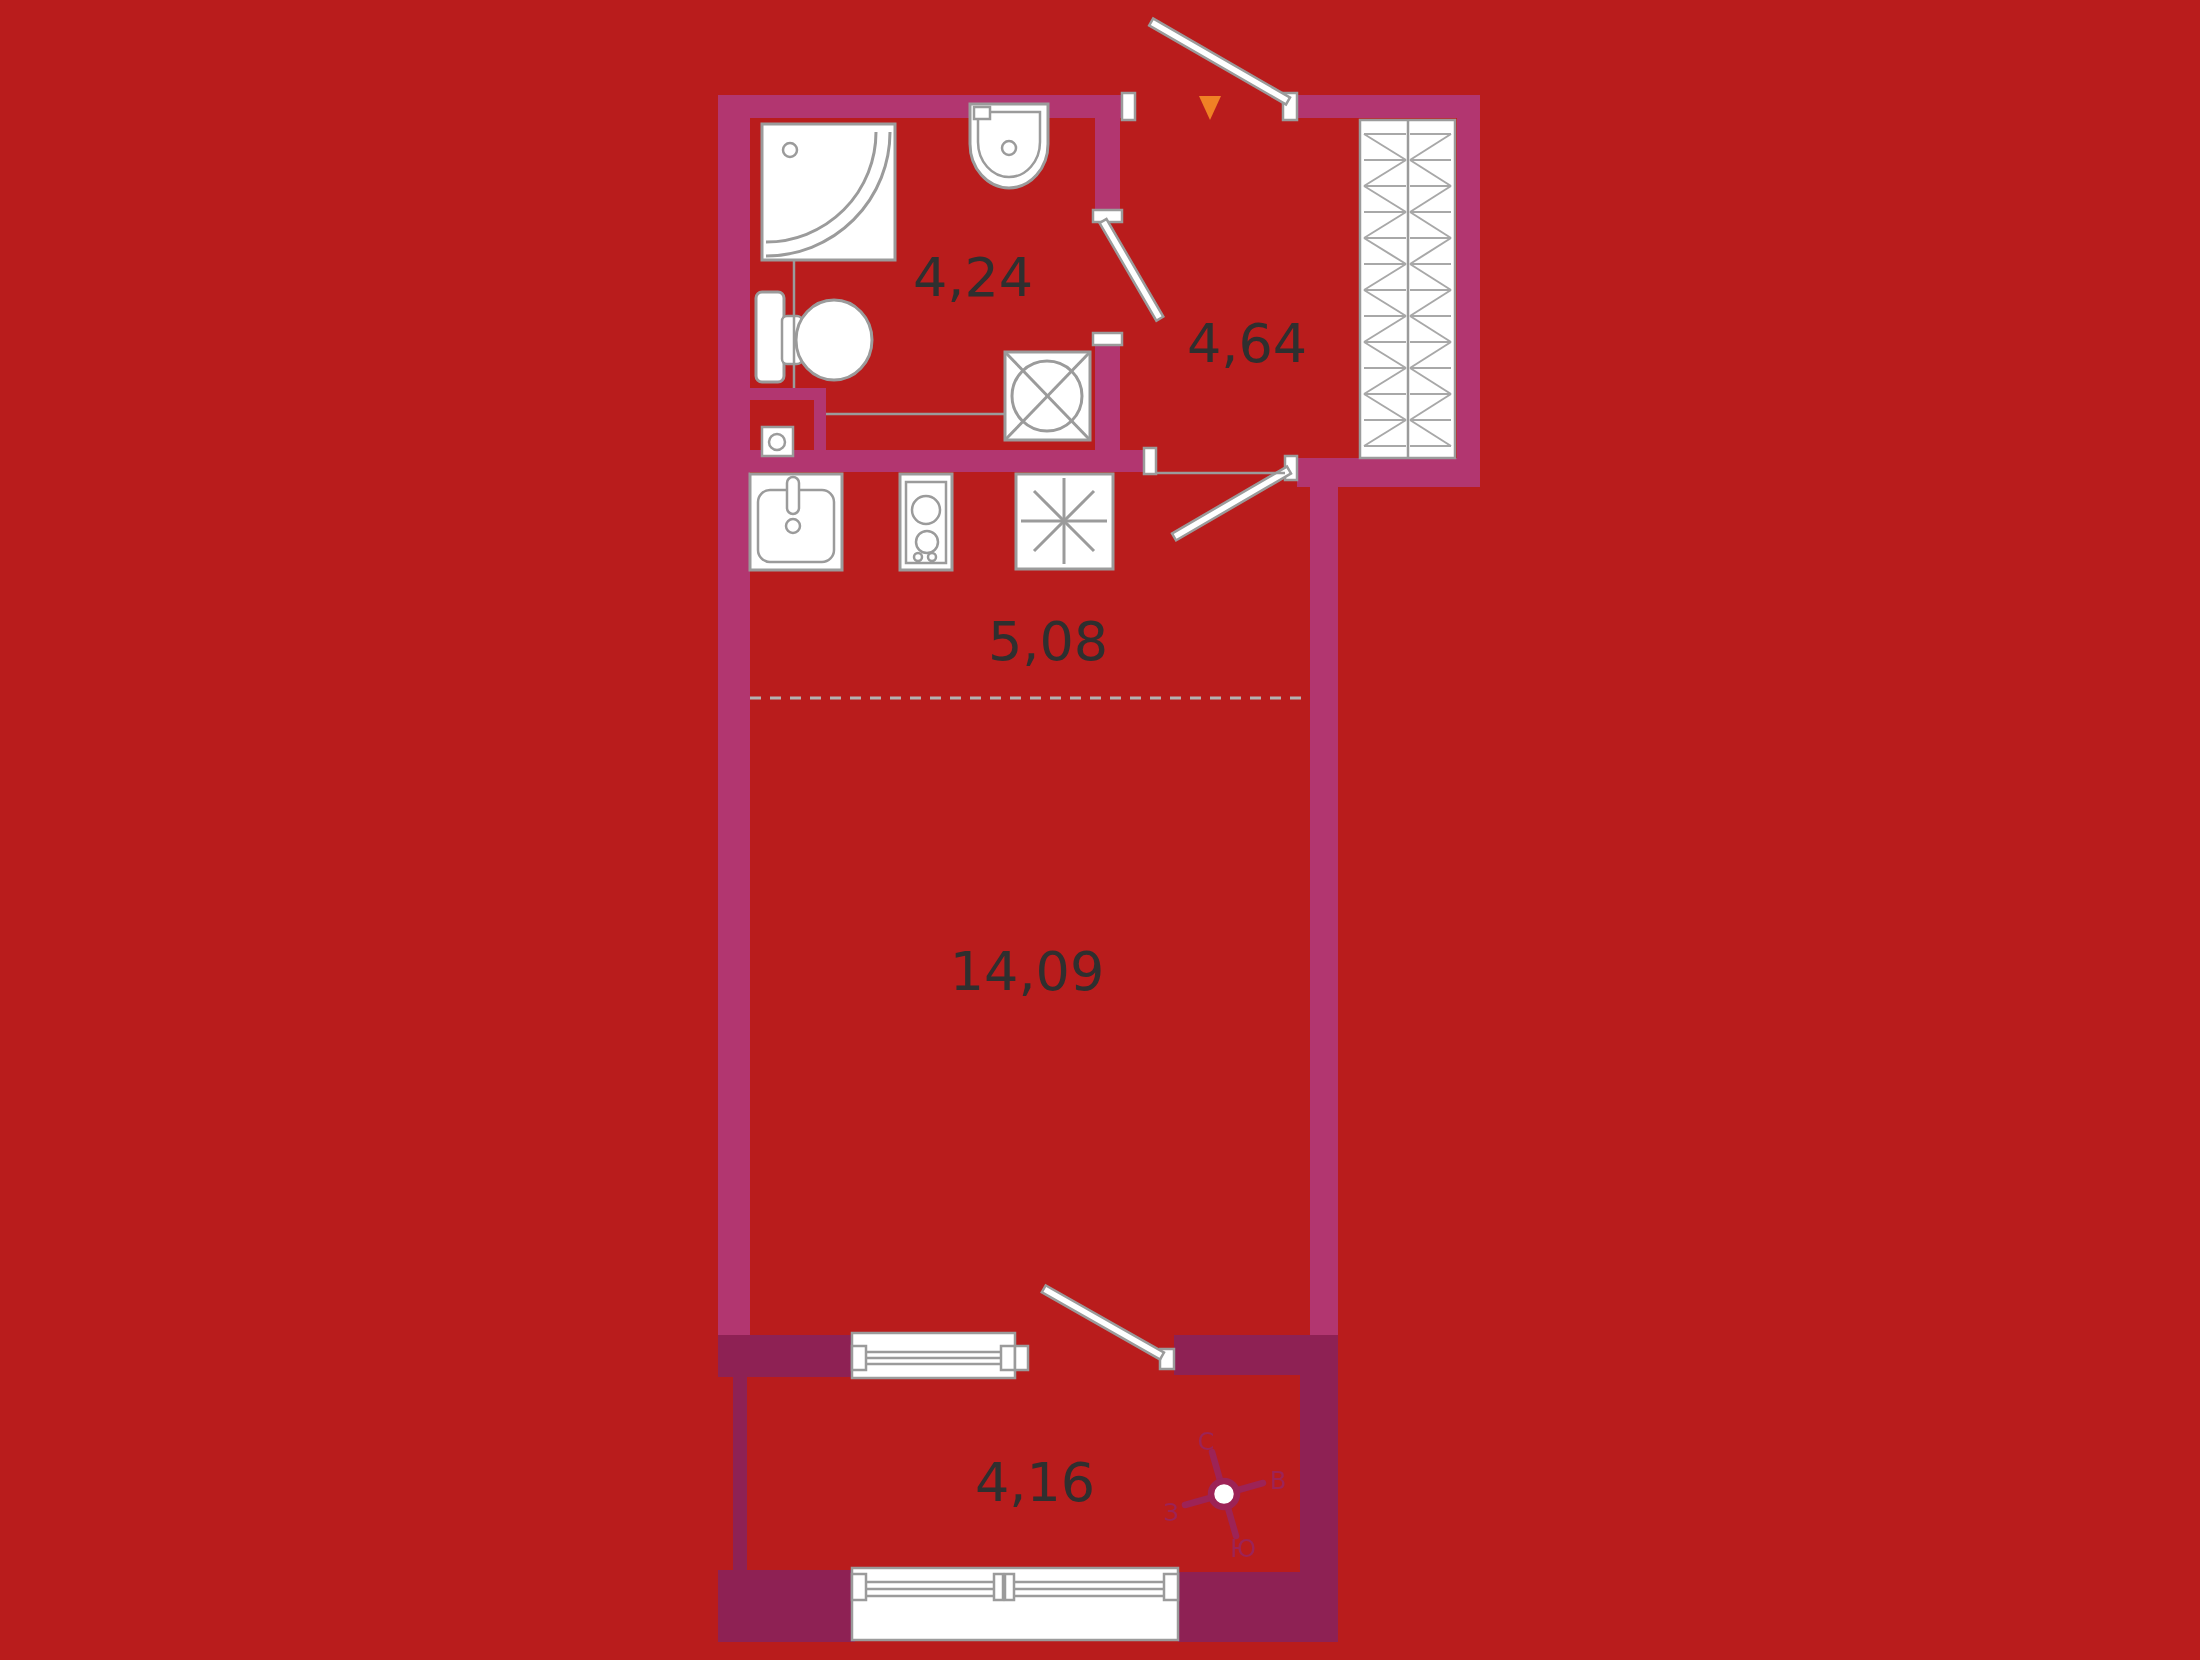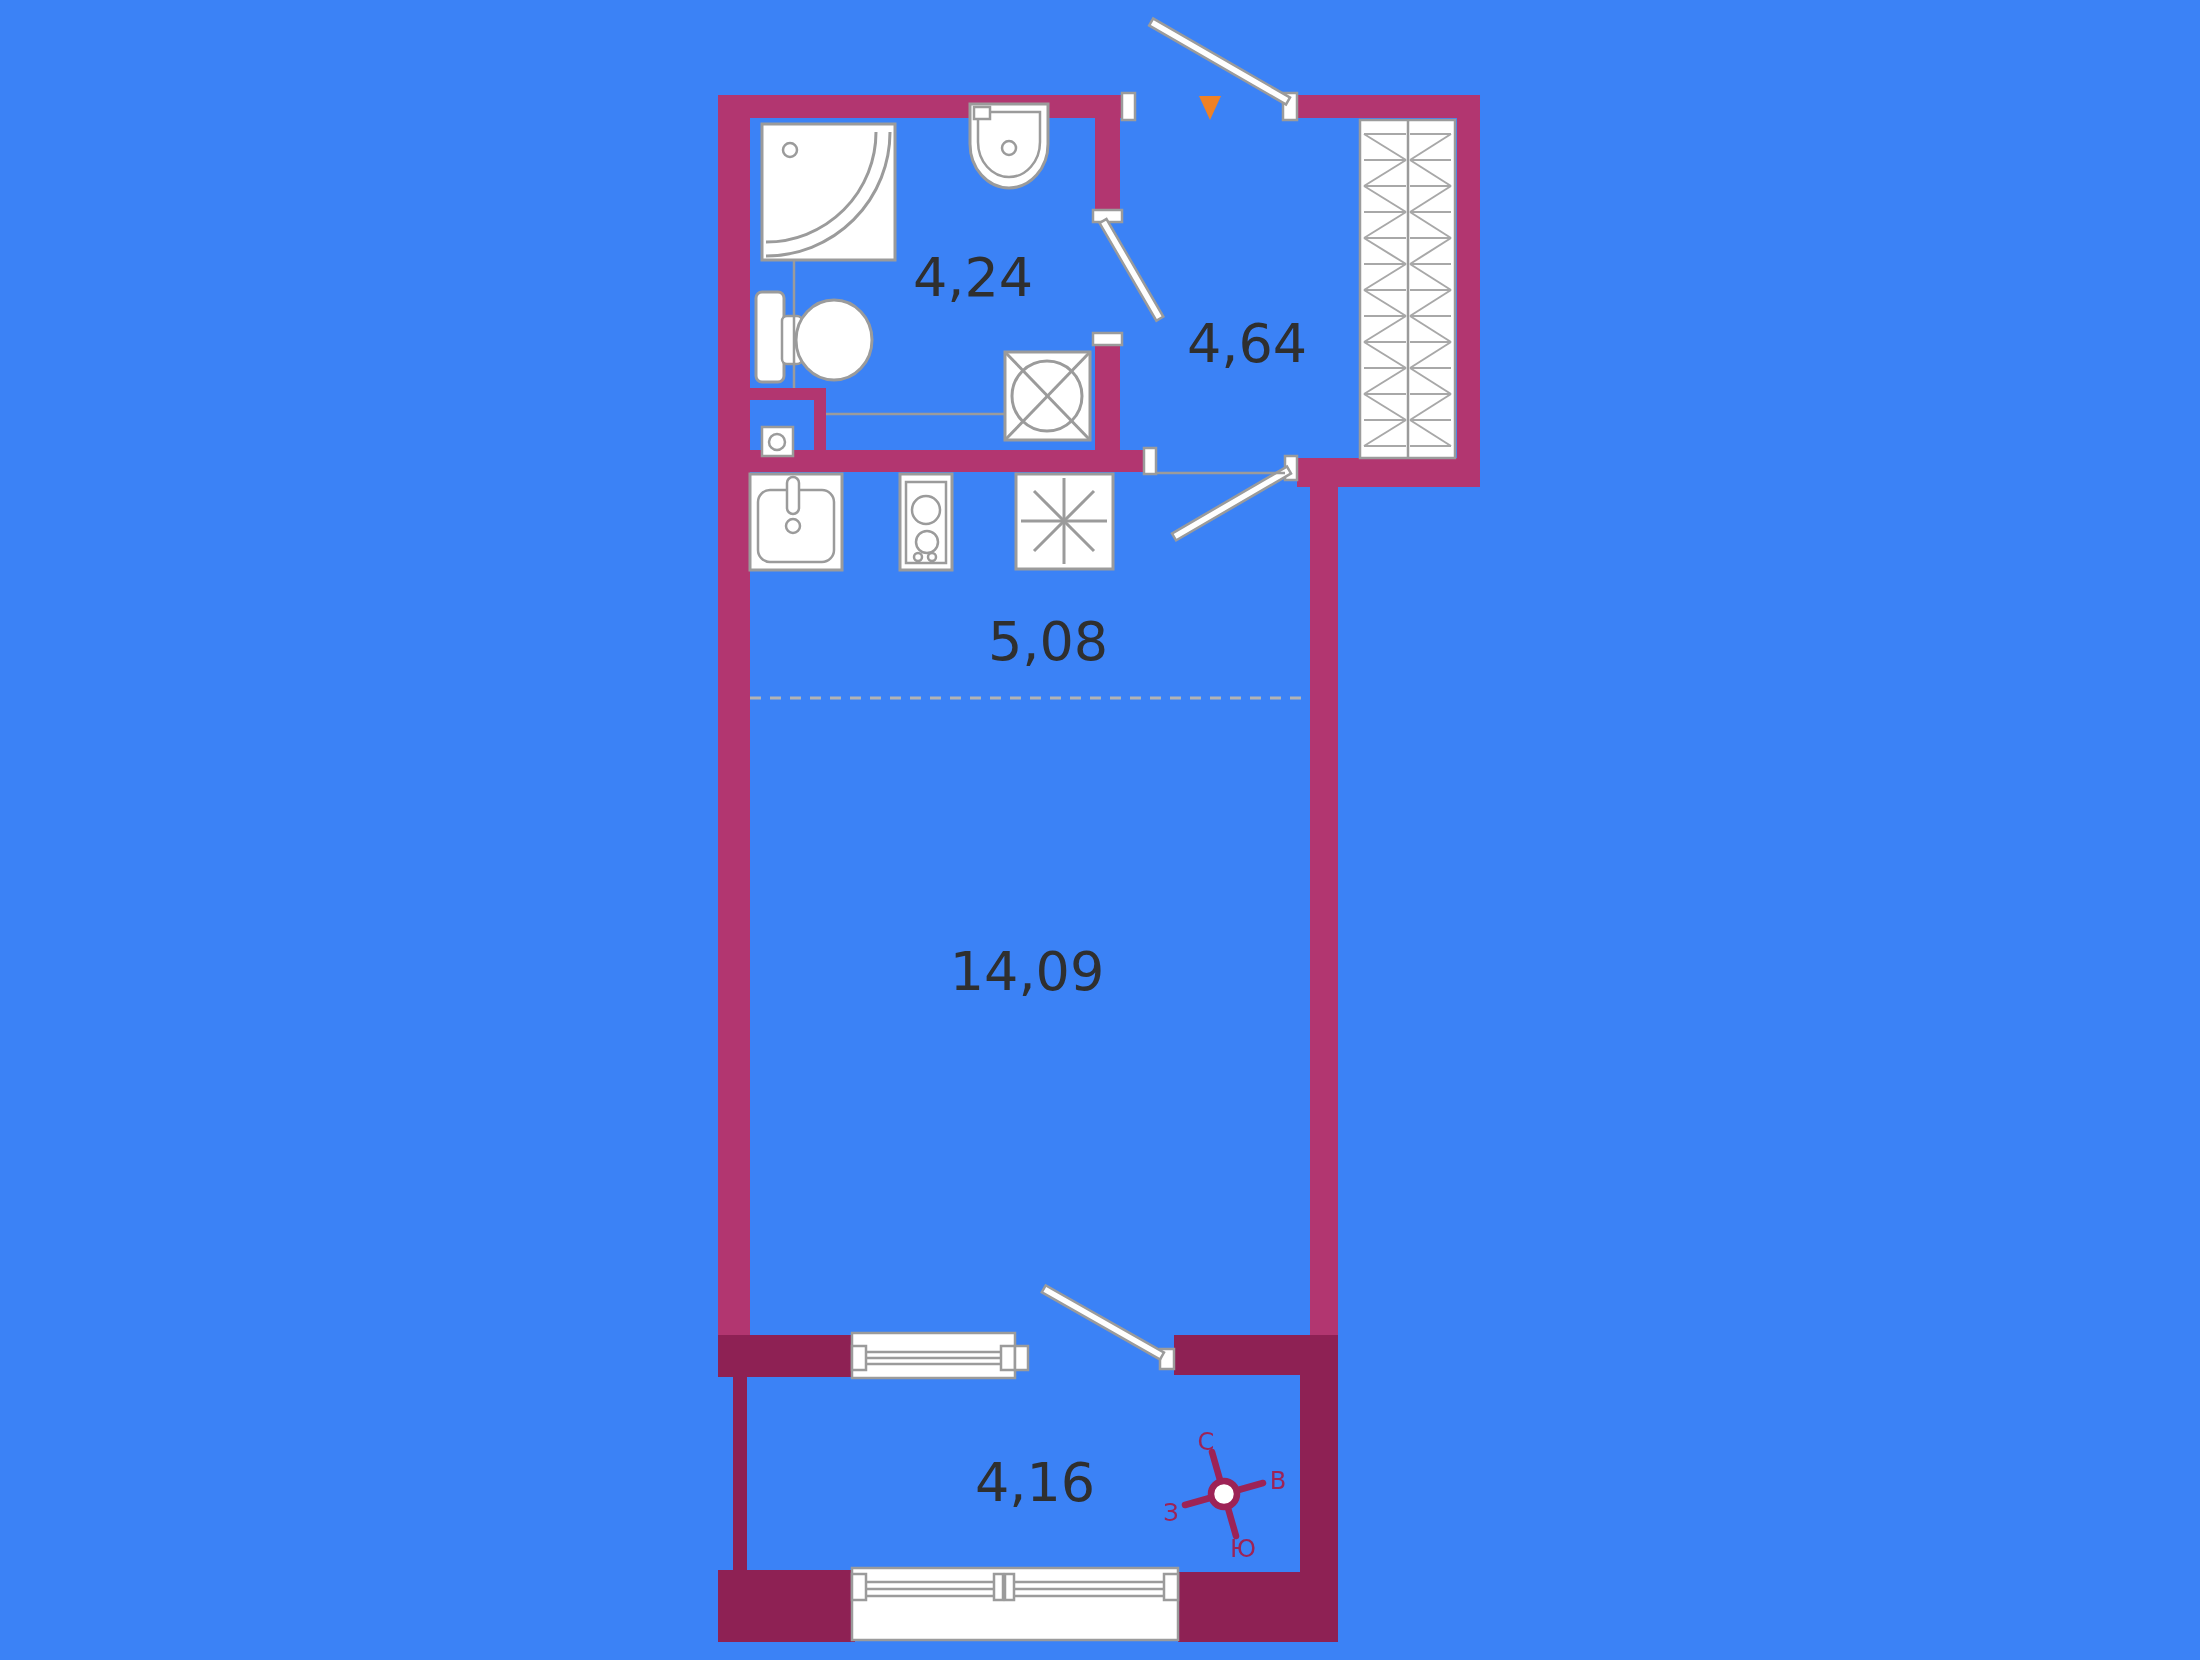--- a/index.html
+++ b/index.html
@@ -1,16 +1,16 @@
 <!DOCTYPE html>
 <html style="--wall: #b23670; --wall-dark: #8e2154; --gray: #9b9b9b; --text: #2f2f2f; --compass: #9d2356; --orange: #f08125; --dash: #b3b3b3;"><head>
 <meta charset="utf-8">
 <style>
   html,body{margin:0;padding:0;background:#ffffff;}
-  .canvas{position:relative;width:2200px;height:1660px;background:#3b82f6;overflow:hidden;}
+  .canvas{position:relative;width:2200px;height:1660px;background:#b91c1c;overflow:hidden;}
   svg{position:absolute;left:0;top:0;}
   .wall{fill:var(--wall);}
   .wall-dark{fill:var(--wall-dark);}
   .fx{fill:#ffffff;stroke:var(--gray);stroke-width:3;}
   .fx-thin{fill:#ffffff;stroke:var(--gray);stroke-width:2.5;}
   .fx-line{fill:none;stroke:var(--gray);stroke-width:3;}
   .glz{fill:none;stroke:var(--gray);stroke-width:2.5;}
   .winbox{fill:#ffffff;stroke:var(--gray);stroke-width:2.5;}
   .jamb{fill:#ffffff;stroke:var(--gray);stroke-width:2.5;}
   .leaf{fill:#ffffff;stroke:var(--gray);stroke-width:2.5;}

